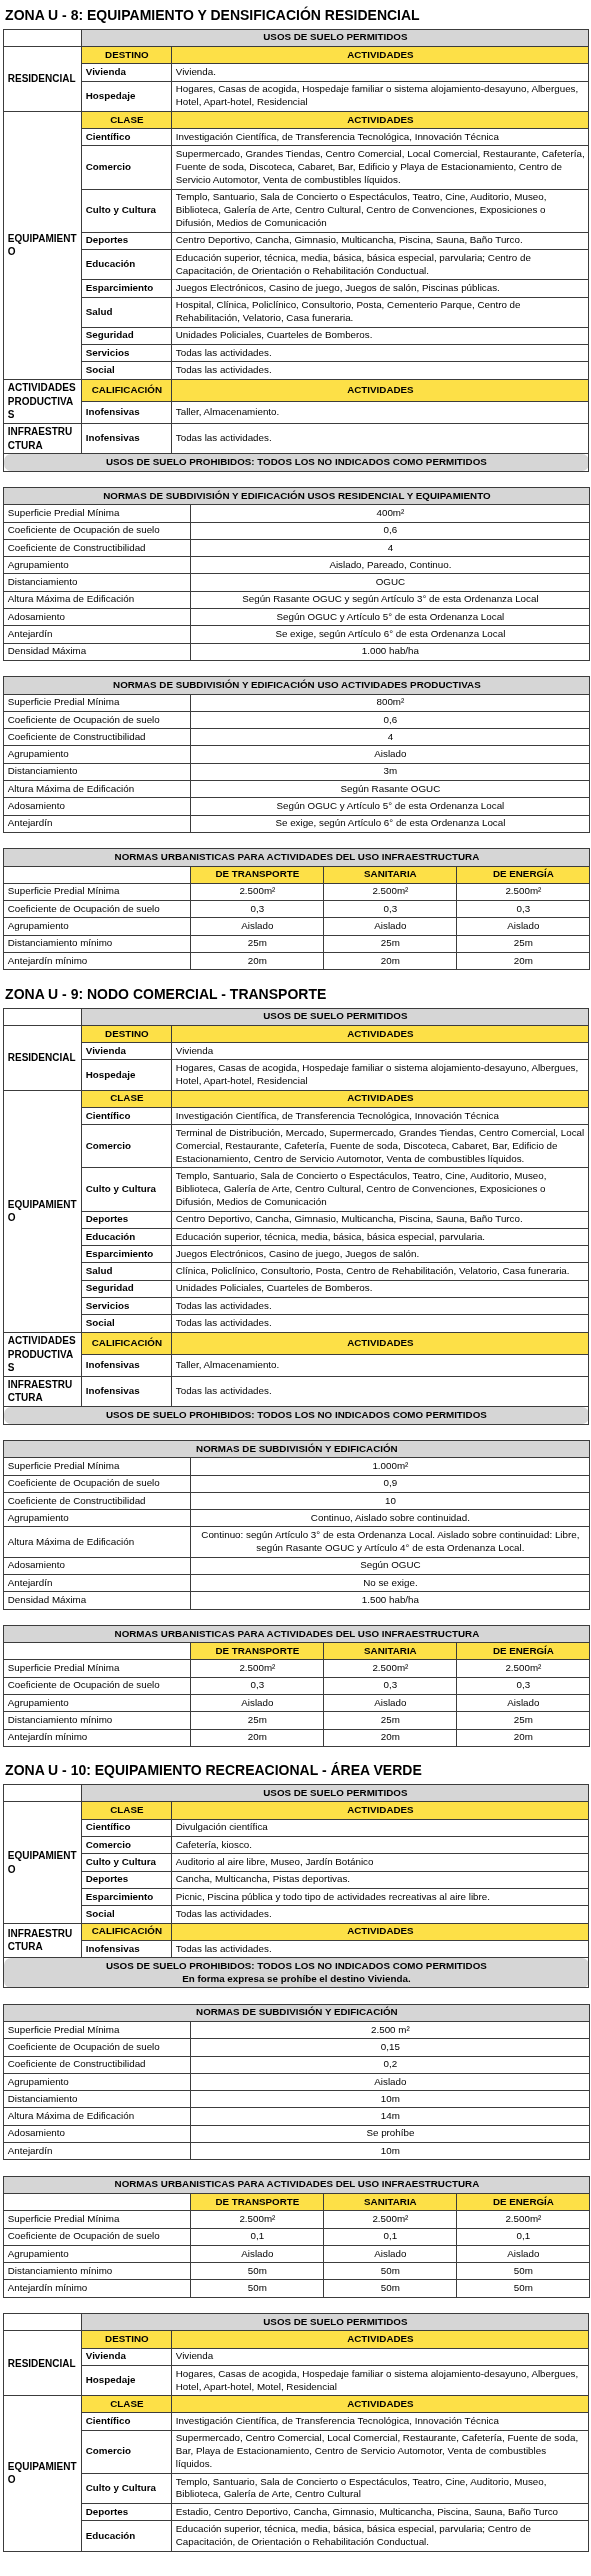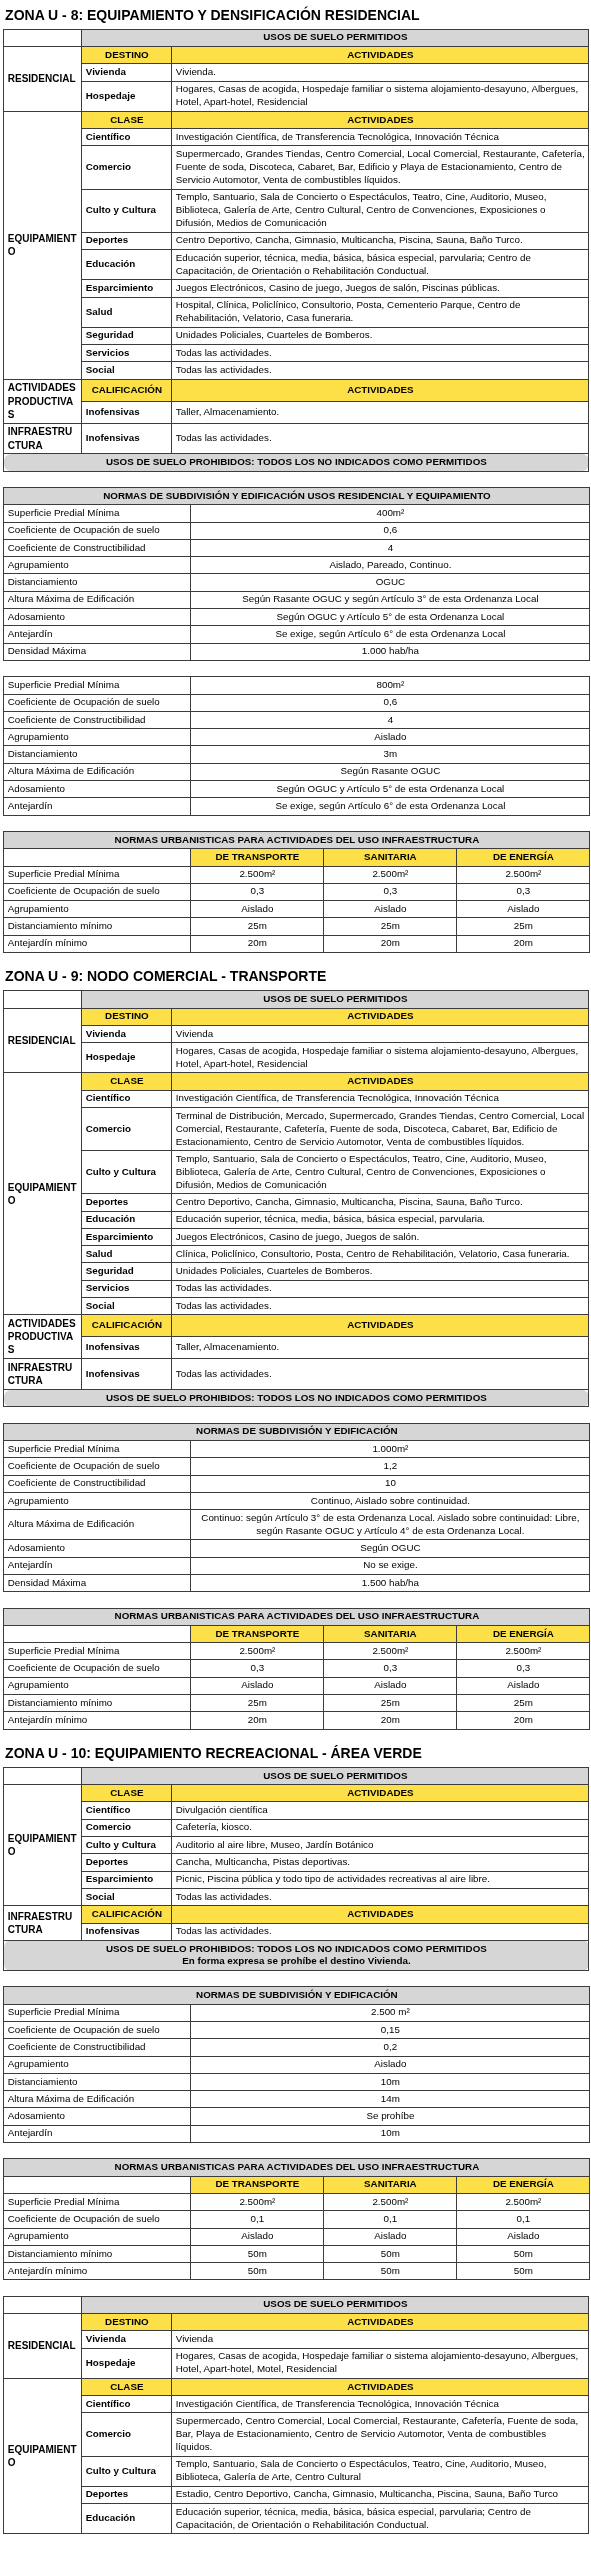--- a/index.html
+++ b/index.html
@@ -212,20 +212,23 @@
           </tr>
         </tbody>
       </table>
       <table class="tbl normas-table">
         <colgroup>
           <col class="c-nlbl">
           <col class="c-nval">
         </colgroup>
         <tbody>
           <tr>
+            <td class="hdr main-hdr" colspan="2">NORMAS DE SUBDIVISIÓN Y EDIFICACIÓN USO ACTIVIDADES PRODUCTIVAS</td>
+          </tr>
+          <tr>
             <td class="nlbl">Superficie Predial Mínima</td>
             <td class="nval">800m²</td>
           </tr>
           <tr>
             <td class="nlbl">Coeficiente de Ocupación de suelo</td>
             <td class="nval">0,6</td>
           </tr>
           <tr>
             <td class="nlbl">Coeficiente de Constructibilidad</td>
             <td class="nval">4</td>
@@ -400,21 +403,21 @@
         <tbody>
           <tr>
             <td class="hdr main-hdr" colspan="2">NORMAS DE SUBDIVISIÓN Y EDIFICACIÓN</td>
           </tr>
           <tr>
             <td class="nlbl">Superficie Predial Mínima</td>
             <td class="nval">1.000m²</td>
           </tr>
           <tr>
             <td class="nlbl">Coeficiente de Ocupación de suelo</td>
-            <td class="nval">1,2</td>
+            <td class="nval">0,9</td>
           </tr>
           <tr>
             <td class="nlbl">Coeficiente de Constructibilidad</td>
             <td class="nval">10</td>
           </tr>
           <tr>
             <td class="nlbl">Agrupamiento</td>
             <td class="nval">Continuo, Aislado sobre continuidad.</td>
           </tr>
           <tr>

